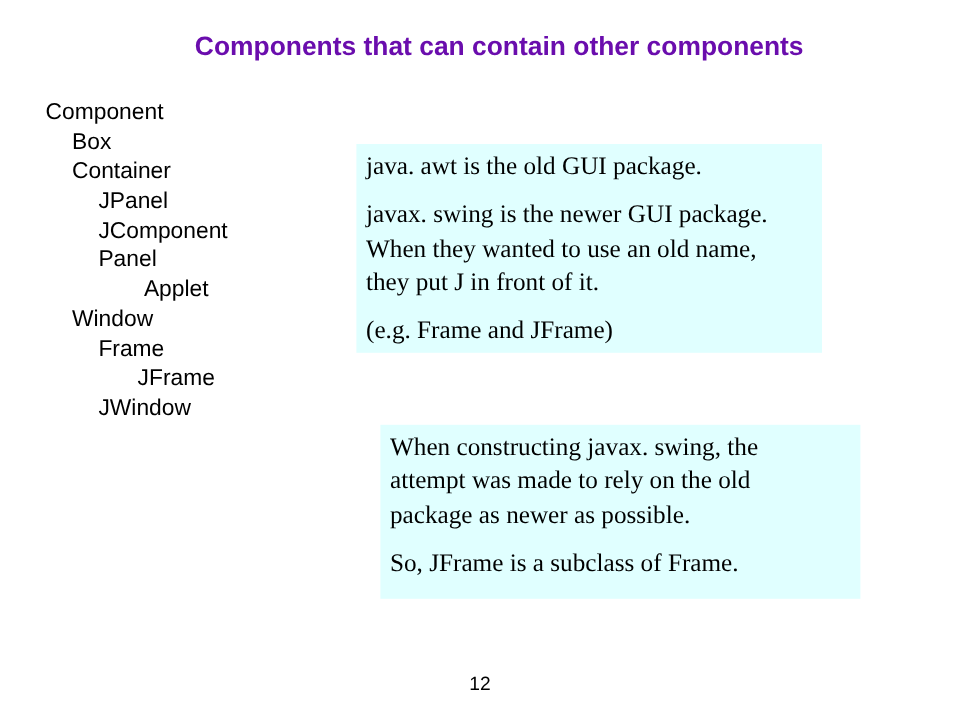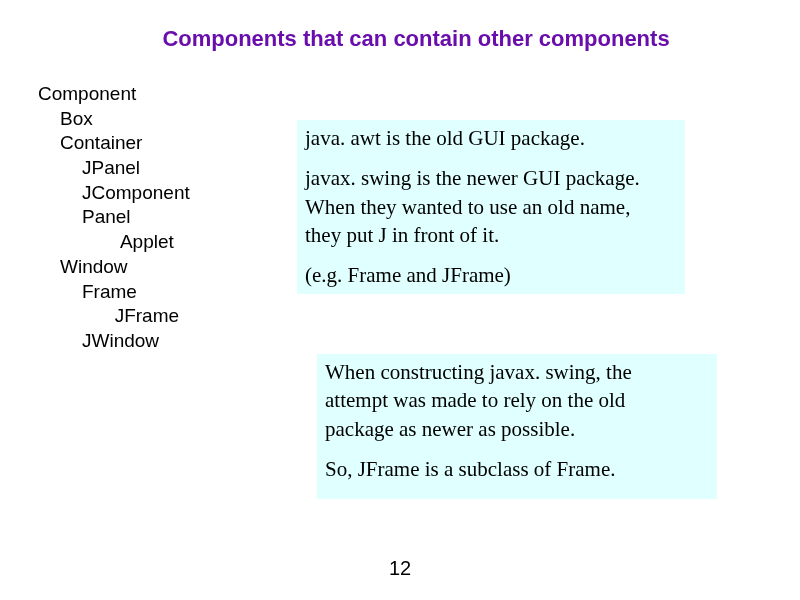--- a/index.html
+++ b/index.html
@@ -62,21 +62,21 @@
       padding: 4px 6px 4px 8px;
       margin-left: 20px;
     }
     .box2 .spacer { height: 12px; }
     .page-number {
       position: absolute;
       bottom: 20px;
       left: 0;
       right: 0;
       text-align: center;
-      font-size: 20px;
+      font-size: 16px;
       color: #000;
     }
   </style>
 </head>
 <body>
 
 <div class="title">Components that can contain other components</div>
 
 <div class="hierarchy">
   <div class="ind0">Component</div>

